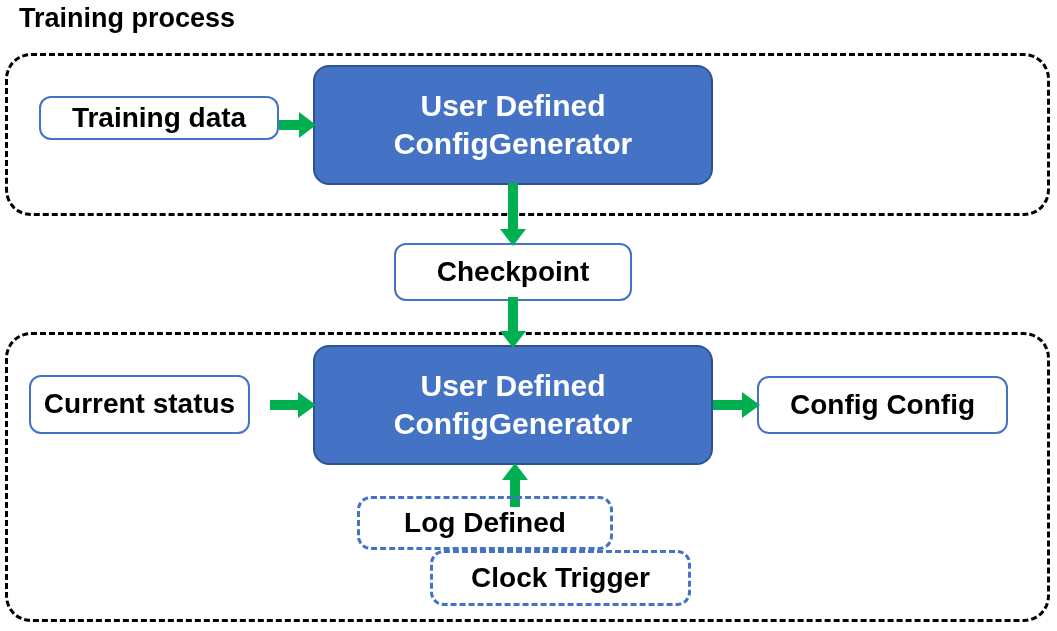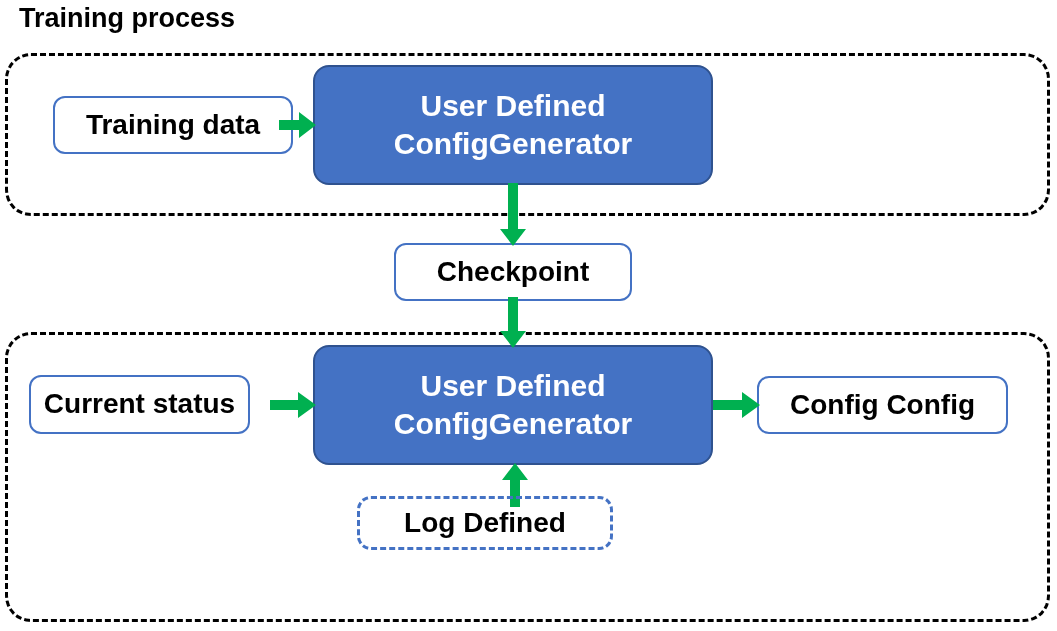--- a/index.html
+++ b/index.html
@@ -58,21 +58,21 @@
     justify-content: center;
     background: #ffffff;
     border: 2px solid #4472C4;
     border-radius: 12px;
     color: #000000;
     font-size: 28px;
     line-height: 1.1;
     white-space: nowrap;
   }
 
-  #node-training-data { left: 39px;  top: 96px;  width: 240px; height: 58px; margin-left: 14px; }
+  #node-training-data { left: 39px;  top: 96px;  width: 240px; height: 44px; }
   #node-checkpoint    { left: 394px; top: 243px; width: 238px; height: 58px; }
   #node-current-status{ left: 29px;  top: 375px; width: 221px; height: 59px; }
   #node-output-config { left: 757px; top: 376px; width: 251px; height: 58px; }
 
   
   .node-filled {
     position: absolute;
     box-sizing: border-box;
     display: flex;
     flex-direction: column;
@@ -146,20 +146,21 @@
 
   <div class="node-filled" id="node-inference-generator">
     <span>User Defined</span>
     <span>ConfigGenerator</span>
   </div>
 
   <div class="node" id="node-output-config">Config Config</div>
 
   <div class="node-dashed" id="node-log-trigger">Log Defined</div>
 
+  <div class="node-dashed" id="node-clock-trigger">Clock Trigger</div>
 
   <div class="arrow" id="arrow-data-to-generator">
     <svg width="38" height="30" viewBox="0 0 38 30">
       <path d="M0 10 H20 V2 L37 15 L20 28 V20 H0 Z" fill="#00B050"></path>
     </svg>
   </div>
 
   <div class="arrow" id="arrow-generator-to-checkpoint">
     <svg width="30" height="64" viewBox="0 0 30 64">
       <path d="M10 0 H20 V46 H28 L15 63 L2 46 H10 Z" fill="#00B050"></path>

